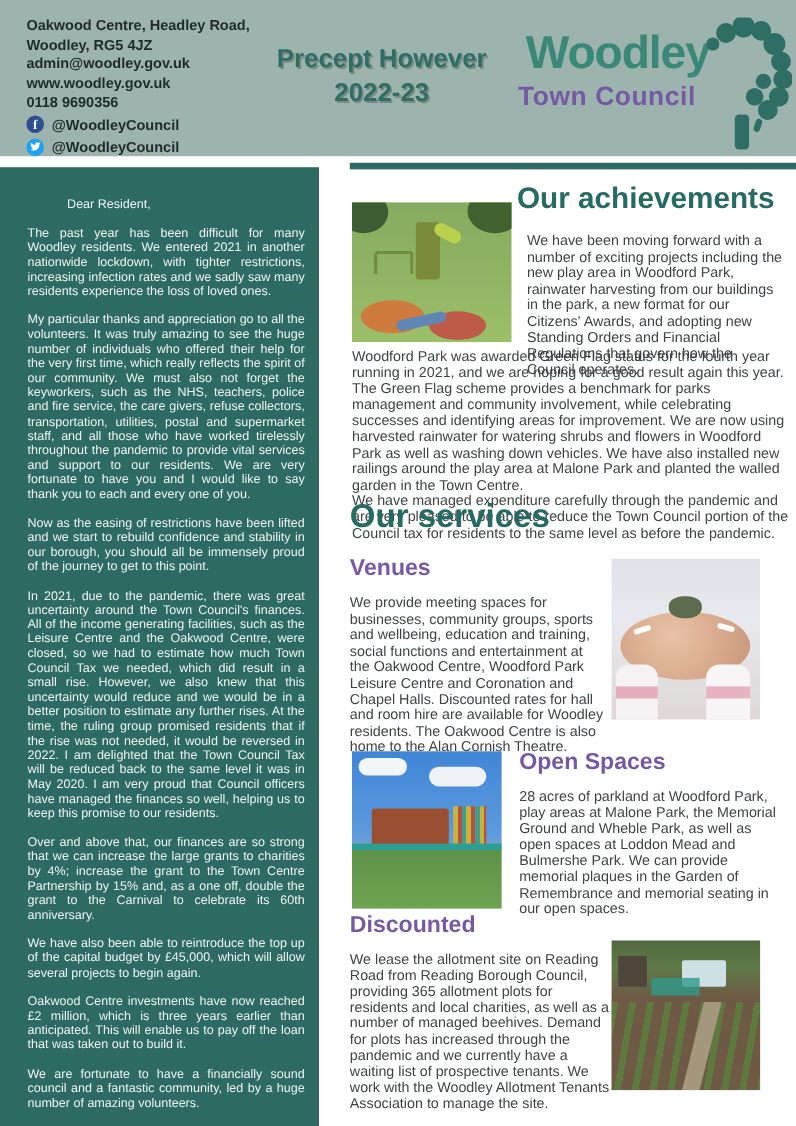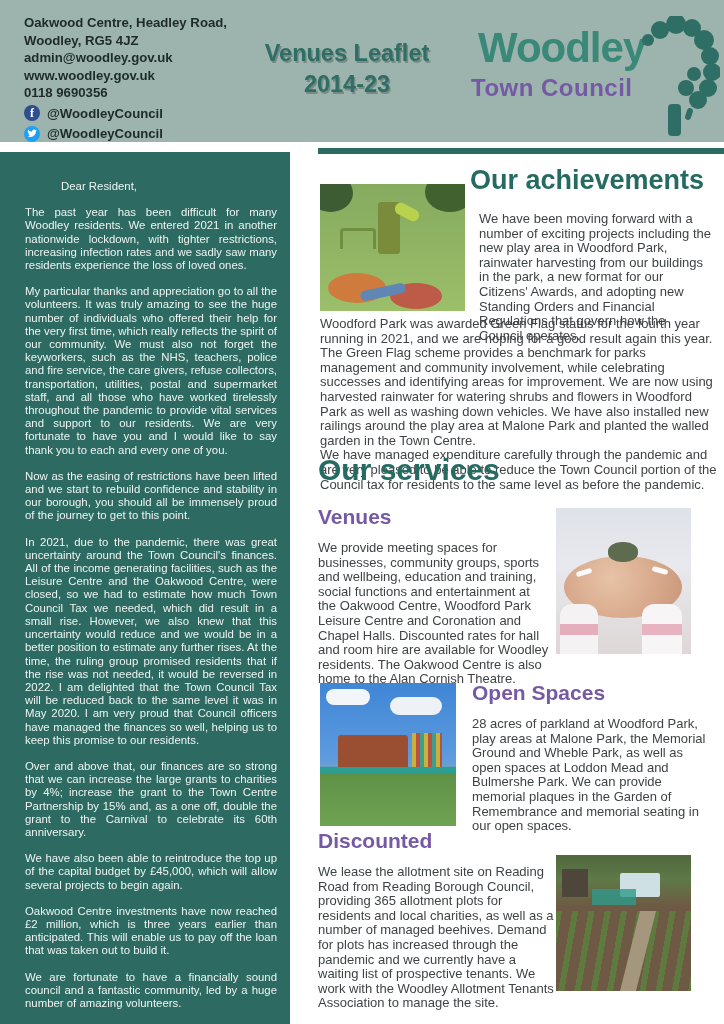--- a/index.html
+++ b/index.html
@@ -105,22 +105,22 @@
         <span class="social-icon tw">
           <svg width="10" height="9" viewBox="0 0 12 10">
               <path fill="#ffffff" d="M12 1.2c-.4.2-.9.3-1.4.4.5-.3.9-.8 1-1.3-.4.3-1 .5-1.5.6C9.7.4 9.1.1 8.4.1 7.1.1 6.1 1.1 6.1 2.4l0 .5C4.2 2.8 2.5 1.9 1.4.5 1.2.8 1.1 1.2 1.1 1.6c0 .8.4 1.5 1 1.9-.4 0-.7-.1-1-.3 0 1.1.8 2 1.8 2.2-.3.1-.6.1-1 .1.3.9 1.1 1.6 2.1 1.6-.8.6-1.8 1-2.9 1H.6c1 .7 2.2 1 3.5 1 4.2 0 6.5-3.5 6.5-6.5v-.3c.5-.3.9-.7 1.2-1.2z"></path>
             </svg>
         </span>
         <span>@WoodleyCouncil</span>
       </div>
     </div>
 
     <div class="header-title">
-      <div>Venues Leaflet</div>
-      <div>2014-23</div>
+      <div>Precept However</div>
+      <div>2022-23</div>
     </div>
 
     <div class="logo-name">Woodley</div>
     <div class="logo-sub">Town Council</div>
     <span class="logo-tree">
       <svg width="86" height="122" viewBox="0 0 86 122">
         <g fill="#2f6e64">
           <circle cx="26" cy="14" r="9"></circle>
             <circle cx="42" cy="8" r="10"></circle>
             <circle cx="58" cy="12" r="9"></circle>

